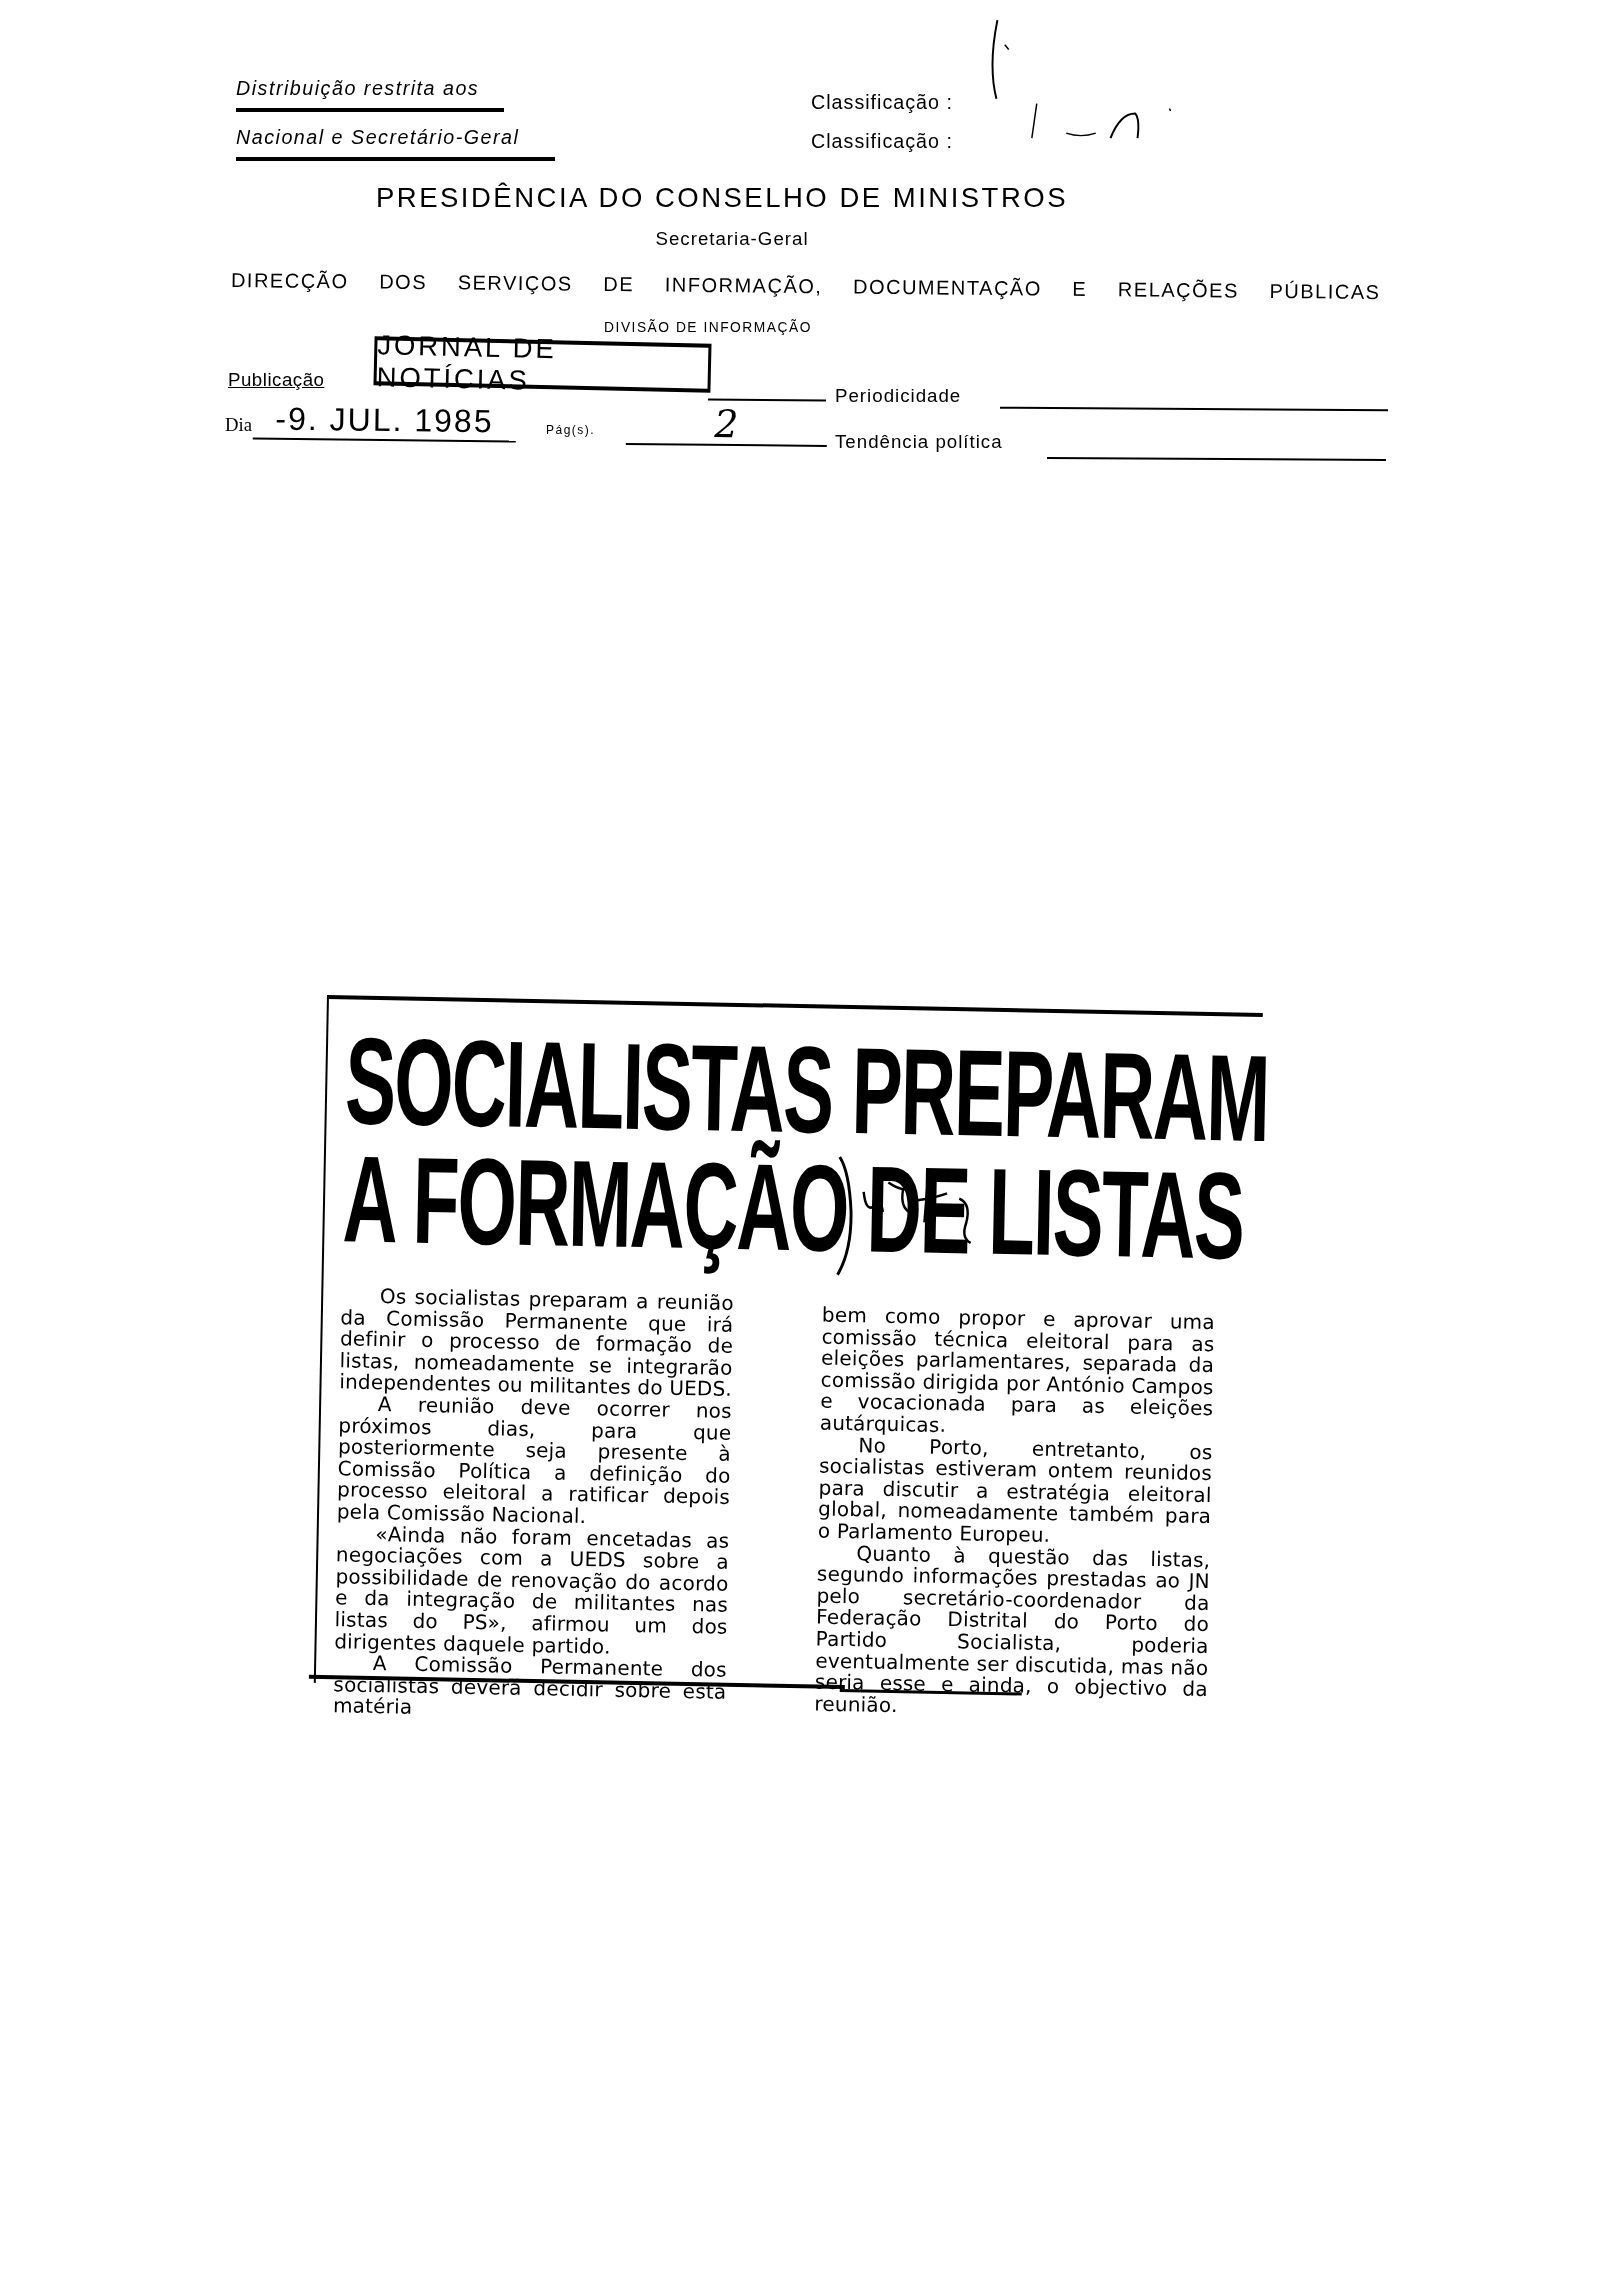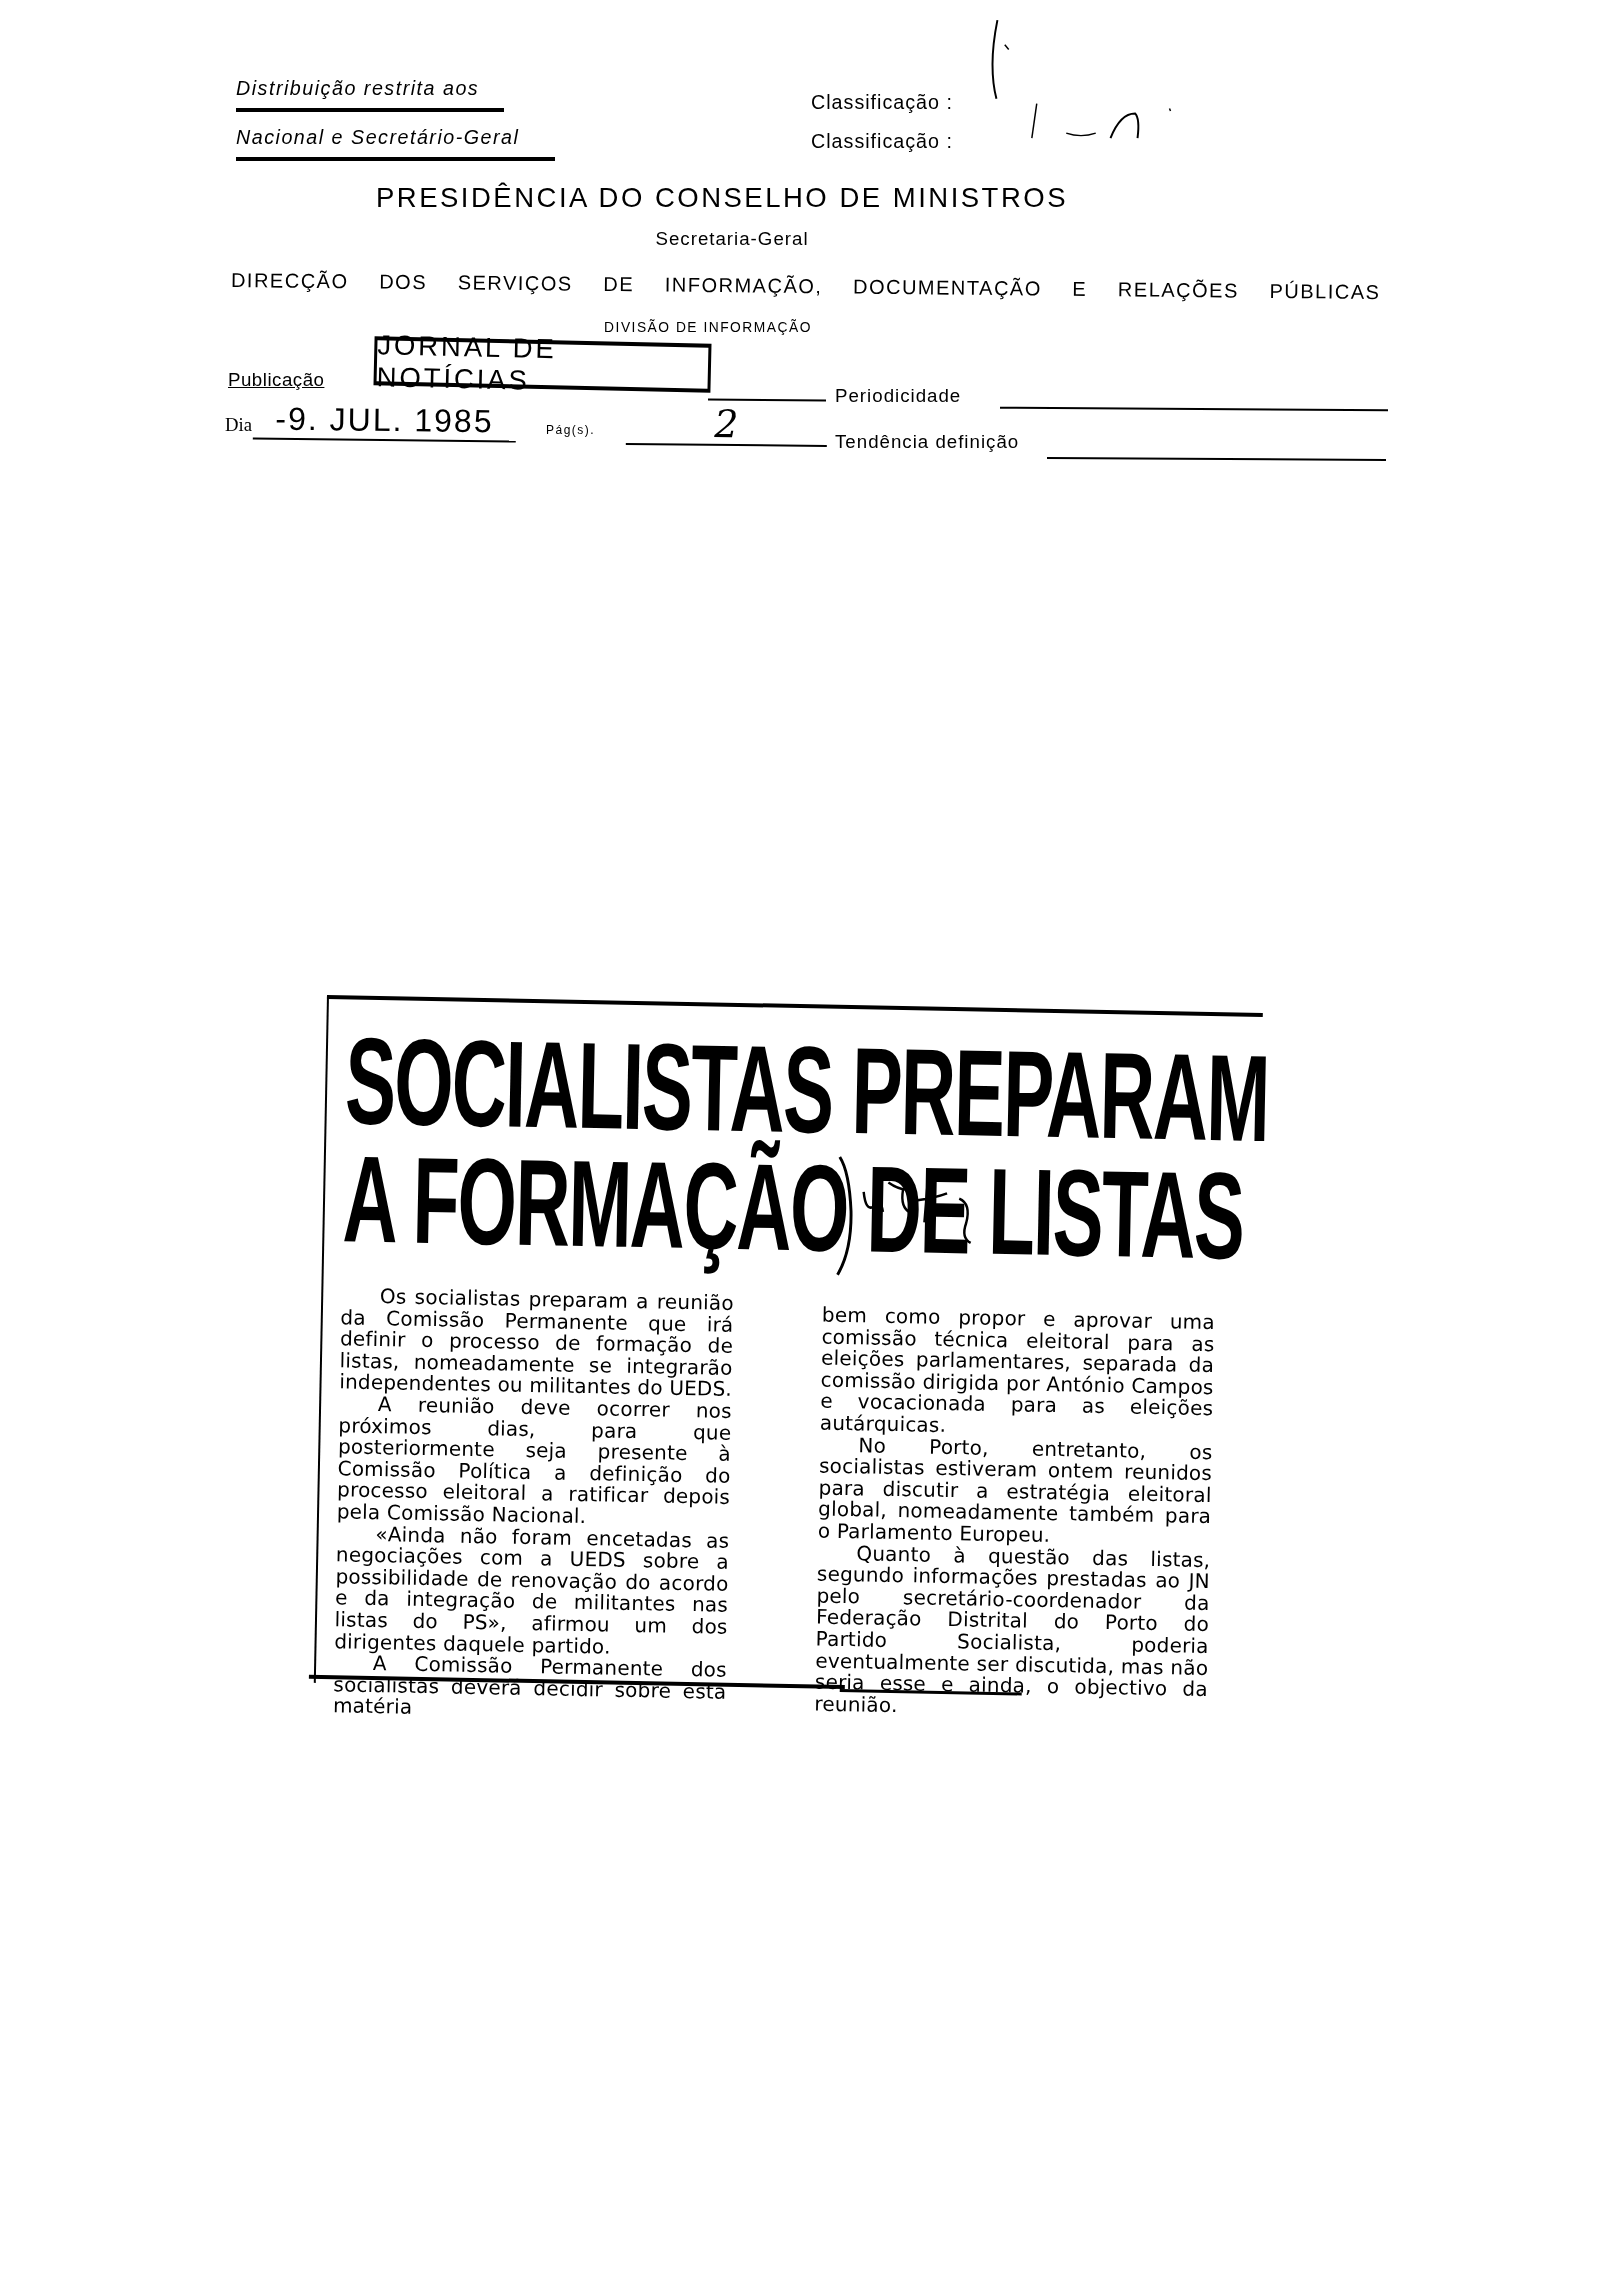--- a/index.html
+++ b/index.html
@@ -88,21 +88,21 @@
 
 <div class="abs dia-label">Dia</div>
 <div class="abs dia-value">-9. JUL. 1985</div>
 
 <div class="abs pag-label">Pág(s).</div>
 <div class="abs pag-value">2</div>
 
 <div class="abs period-label">Periodicidade</div>
 <div class="abs period-line"></div>
 
-<div class="abs tend-label">Tendência definição</div>
+<div class="abs tend-label">Tendência política</div>
 <div class="abs tend-line"></div>
 
 <div class="abs clip">
   <div class="clip-frame-top"></div>
   <div class="clip-frame-left"></div>
 
   <div class="headline">
     <span class="l l1">SOCIALISTAS PREPARAM</span>
     <span class="l l2">A FORMAÇÃO DE LISTAS</span>
   </div>

